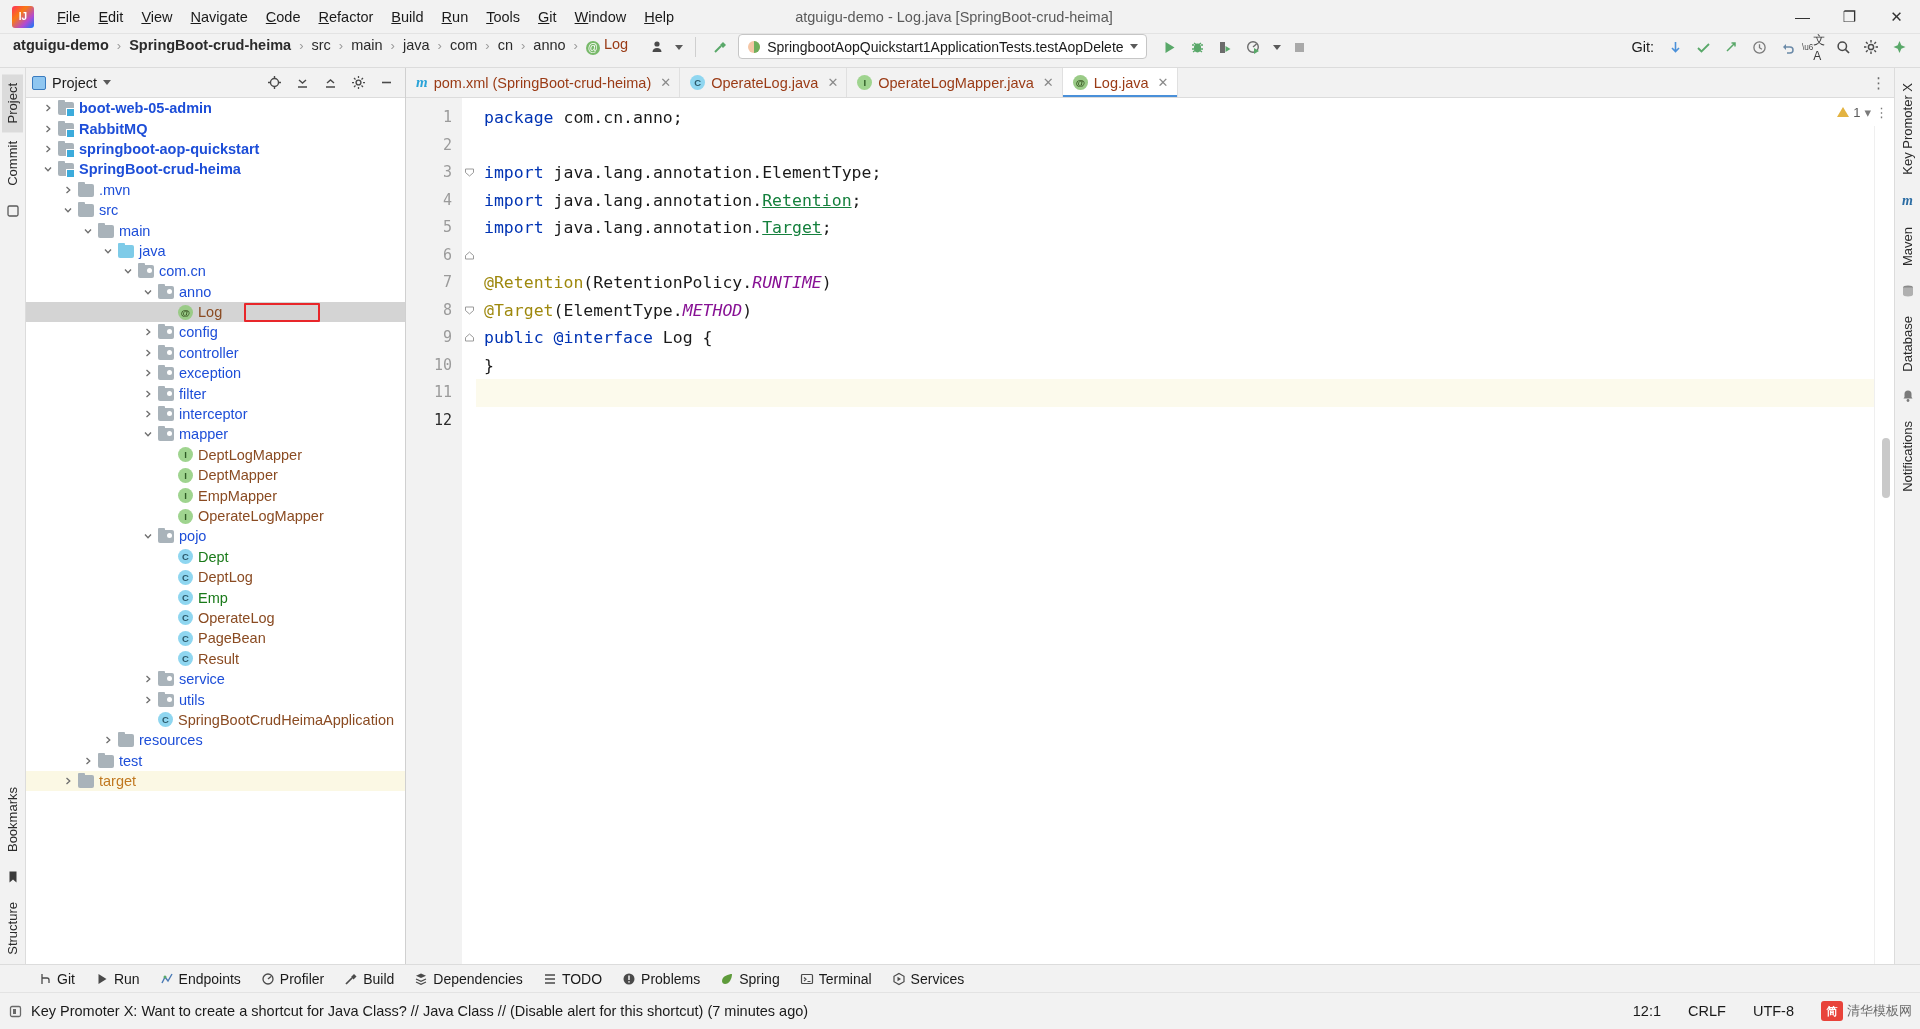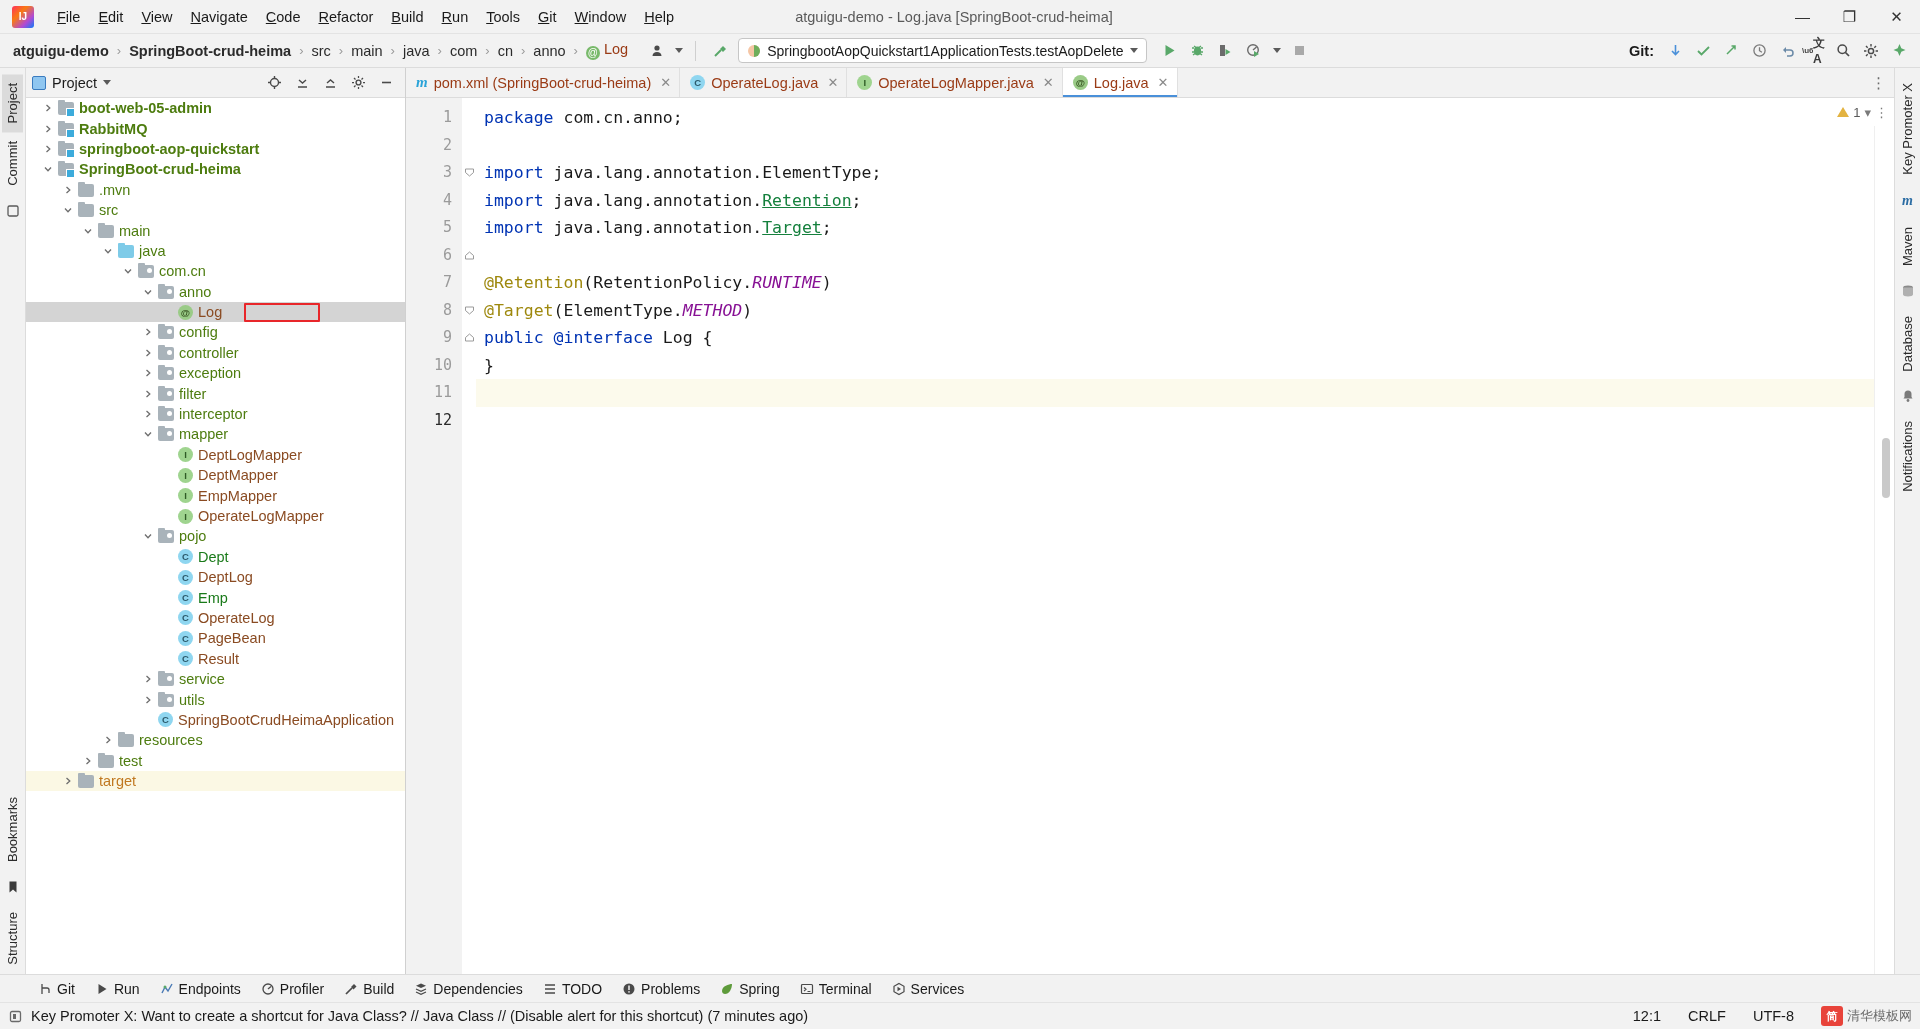--- a/index.html
+++ b/index.html
@@ -41,21 +41,21 @@
     font-size: 14.5px; color: #5a5a5a; pointer-events: none;
   }
   .win-btns { margin-left: auto; display: flex; align-items: center; height: 34px; z-index:3; }
   .win-btn {
     width: 47px; height: 34px; display: flex; align-items: center; justify-content: center;
     color: #333; font-size: 15px; cursor: default;
   }
 
   
   .navbar {
-    height: 34px; display: flex; align-items: center;
+    height: 34px; display: flex; align-items: flex-start;
     background: #f2f2f2; border-bottom: 1px solid #dcdcdc; flex: none;
     padding-left: 10px; gap: 0;
   }
   .crumb { font-size: 14.5px; color: #2b2b2b; padding: 2px 3px; cursor: default; white-space: nowrap; }
   .crumb.bold { font-weight: bold; }
   .crumb.file { color: #9a3b16; }
   .crumb-sep { color: #9b9b9b; font-size: 13px; padding: 0 5px; }
   .nav-sep { width: 1px; height: 20px; background: #cfcfcf; margin: 0 8px; }
   .anno-badge {
     width: 14px; height: 14px; border-radius: 50%;
@@ -67,21 +67,21 @@
     cursor: default; border-radius: 3px; color: #4a4a4a;
   }
   .run-config {
     display: flex; align-items: center; gap: 6px;
     height: 25px; padding: 0 8px 0 8px; margin-left: 4px;
     background: #fff; border: 1px solid #c6c6c6; border-radius: 4px;
     font-size: 14px; color: #1a1a1a; cursor: default; max-width: 420px;
   }
   .run-config .cfg-ico { width: 14px; height: 14px; flex: none; }
   .caret { width:0;height:0;border-left:4px solid transparent;border-right:4px solid transparent;border-top:5px solid #5a5a5a; }
-  .toolbar-right { margin-left: auto; display: flex; align-items: center; padding-right: 8px; gap: 2px; font-weight: bold; }
+  .toolbar-right { margin-left: auto; display: flex; align-items: center; padding-right: 8px; gap: 2px; }
   .git-label { font-size: 14.5px; color: #1a1a1a; margin: 0 6px 0 10px; }
 
   
   .body { flex: 1; display: flex; min-height: 0; }
 
   
   .left-strip, .right-strip {
     width: 26px; background: #f2f2f2; border-right: 1px solid #dcdcdc;
     display: flex; flex-direction: column; align-items: center; flex: none;
     padding-top: 6px; gap: 0;
@@ -139,21 +139,21 @@
   }
   .ico-cls, .ico-int, .ico-ann {
     width: 15px; height: 15px; border-radius: 50%; display:flex; align-items:center; justify-content:center;
     font-size: 9.5px; font-weight: bold; color: #3a3a3a; flex:none;
   }
   .ico-cls { background: #8fd6f0; color:#2c5a6b; }
   .ico-int { background: #9fd48f; color:#2f5b26; }
   .ico-ann { background: #9acb87; color:#35521f; }
   .nm-brown { color: #8a4b22; }
   .nm-green { color: #1a7a1a; }
-  .nm-plain { color: #4d7c0f; }
+  .nm-plain { color: #1d4ed8; }
   .nm-orange { color: #c07820; }
   .red-outline {
     position: absolute; left: 218px; top: 1px; width: 76px; height: 19px;
     border: 2.2px solid #e8262a; border-radius: 1px; pointer-events: none;
   }
   .target-row { background: #fbf8e4; }
 
   
   .editor-area { flex: 1; display: flex; flex-direction: column; min-width: 0; background: #fff; }
   .tabs {
@@ -213,21 +213,21 @@
   
   .toolwin-bar {
     height: 28px; background: #f2f2f2; border-top: 1px solid #dcdcdc;
     display: flex; align-items: center; padding-left: 28px; gap: 0; flex: none;
   }
   .twbtn {
     display: flex; align-items: center; gap: 5px; padding: 3px 10px;
     font-size: 14px; color: #1a1a1a; cursor: default; border-radius: 3px; white-space: nowrap;
   }
   .statusbar {
-    height: 27px; background: #f2f2f2; border-top: 1px solid #e3e3e3;
+    height: 37px; background: #f2f2f2; border-top: 1px solid #e3e3e3;
     display: flex; align-items: center; padding: 0 8px; gap: 8px; flex: none; position: relative;
   }
   .sb-msg { font-size: 14.5px; color: #1a1a1a; white-space: nowrap; }
   .sb-right { margin-left: auto; display: flex; align-items: center; gap: 27px; font-size: 14.5px; color: #1a1a1a; }
   .wm {
     display:flex; align-items:center; gap:4px;
   }
   .wm-logo {
     width:22px;height:20px;border-radius:3px;background:#e8433a;color:#fff;font-size:11px;
     display:flex;align-items:center;justify-content:center;font-weight:bold;

